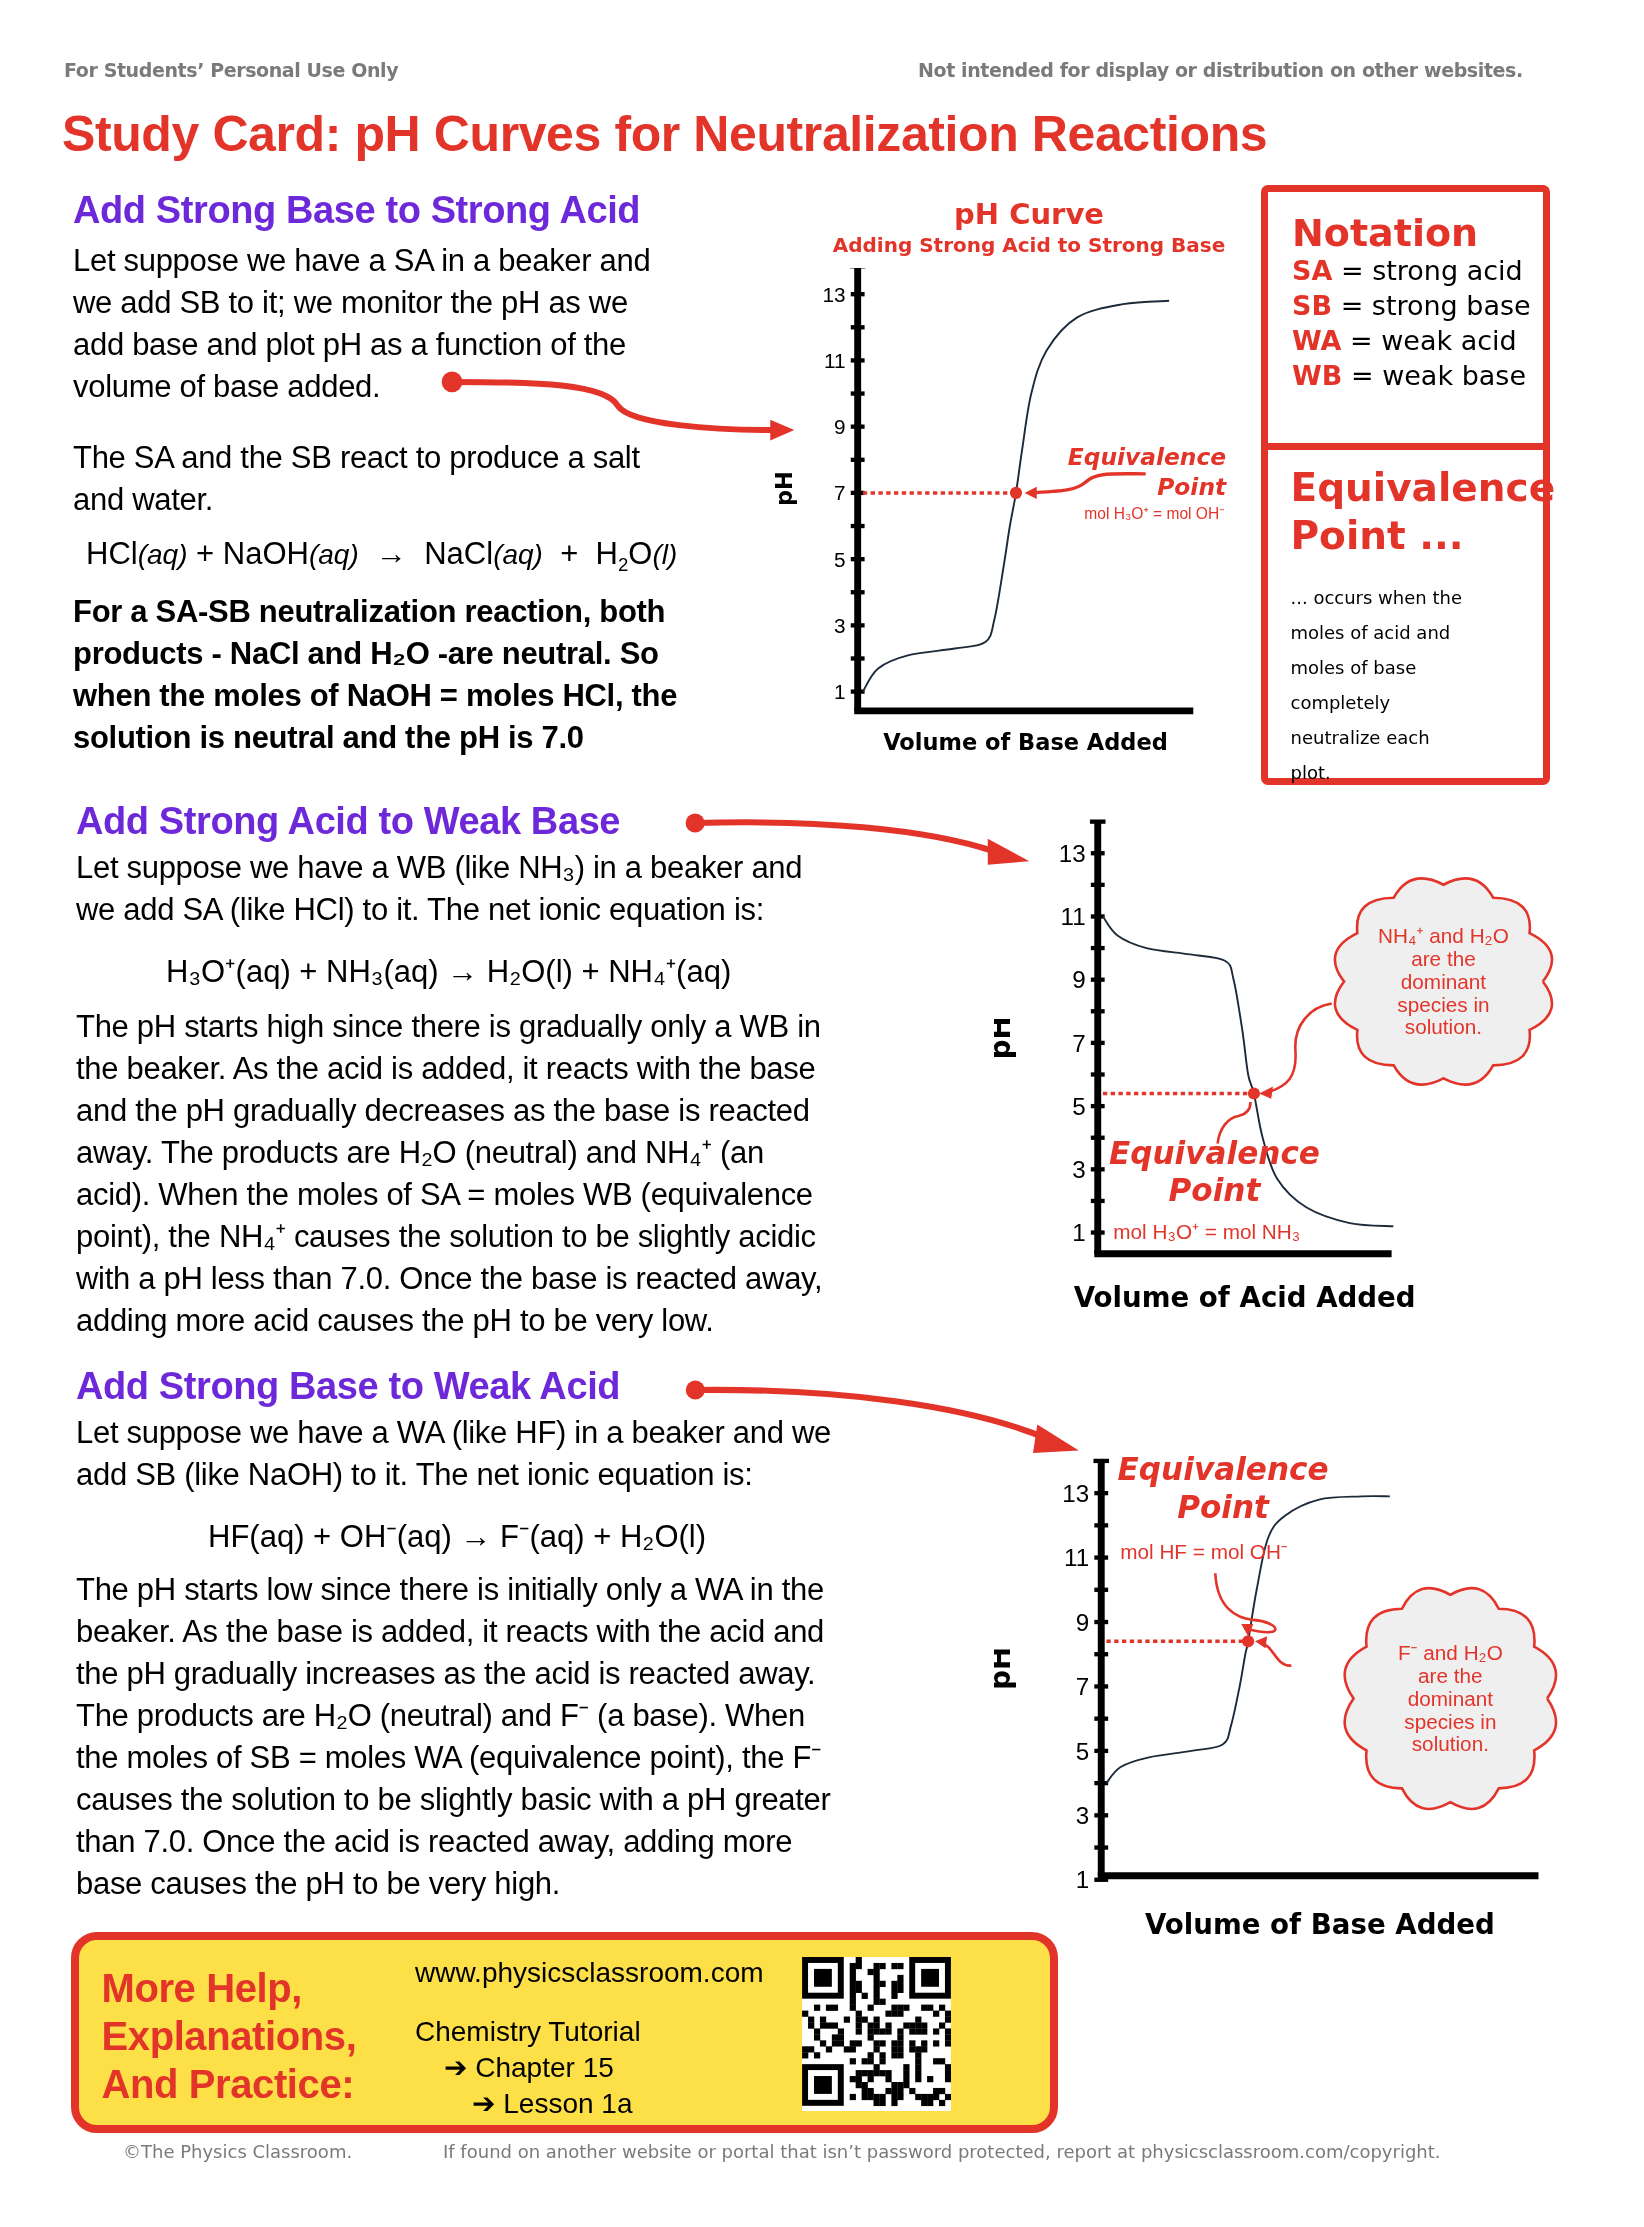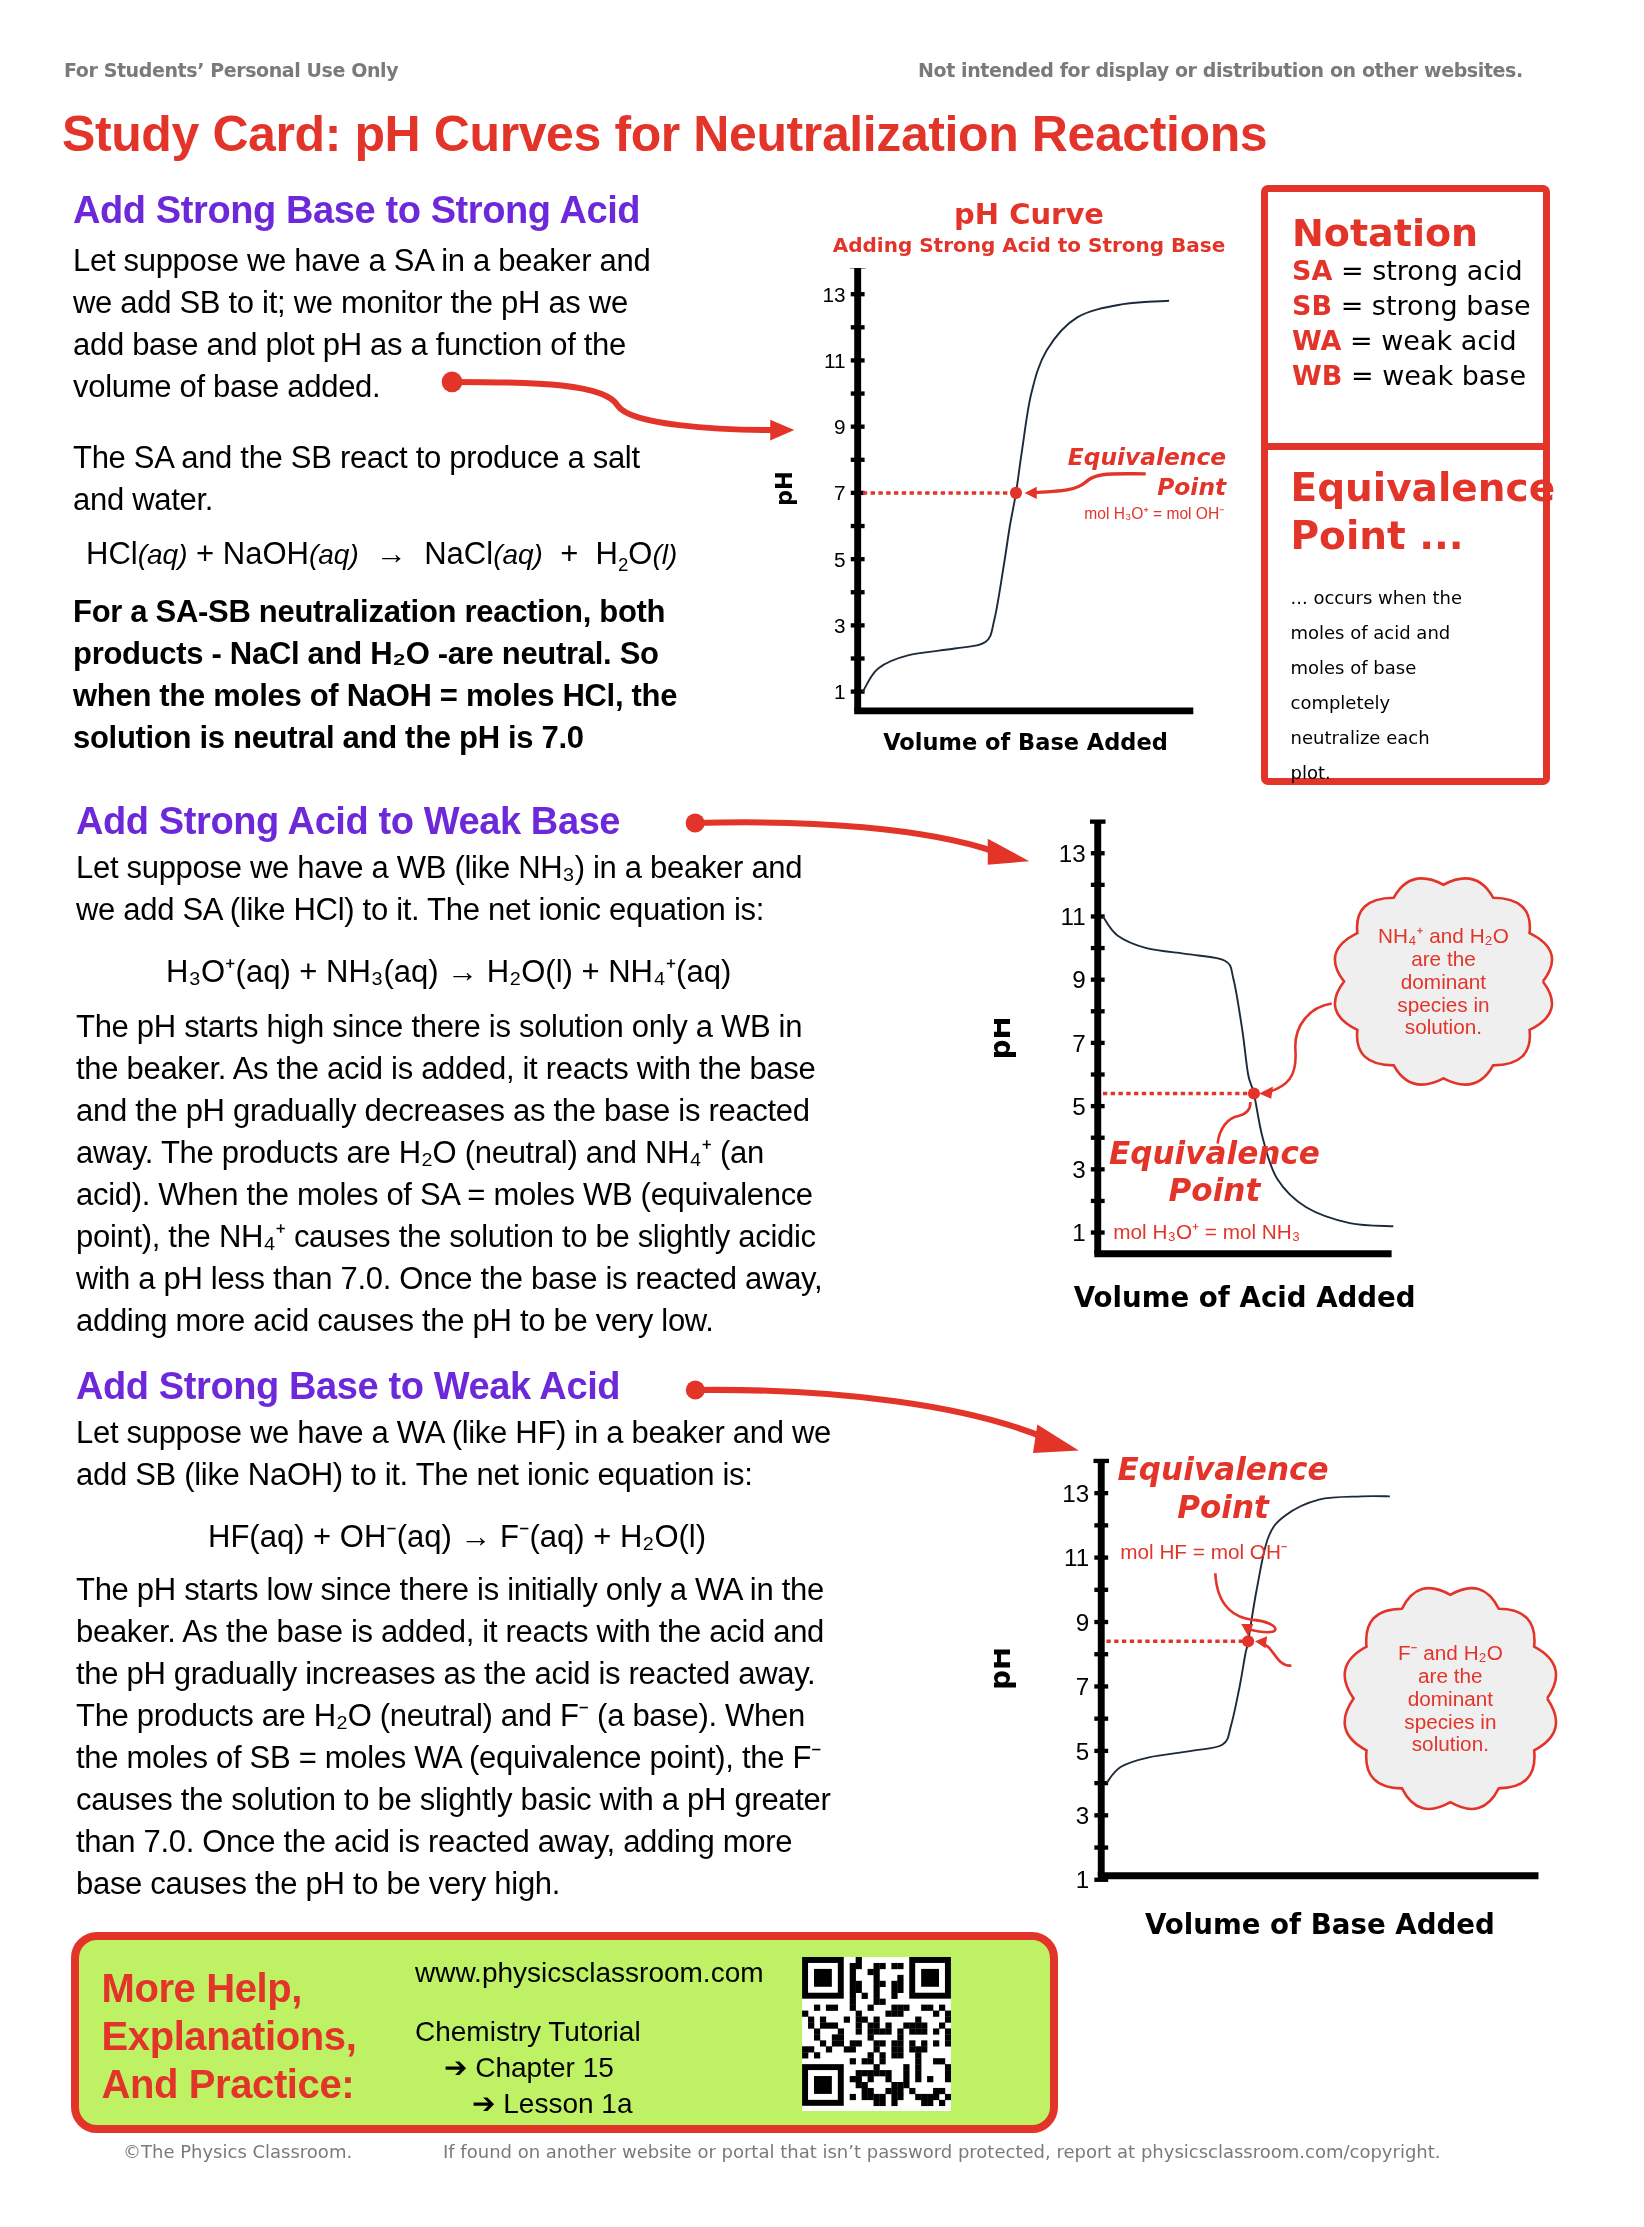--- a/index.html
+++ b/index.html
@@ -9,21 +9,21 @@
   .title{font-size:50px;font-weight:bold;color:#e3342a;letter-spacing:-0.4px;}
   .h2{font-size:38px;font-weight:bold;color:#6d28d9;letter-spacing:-0.4px;}
   .body{font-size:31px;line-height:42px;letter-spacing:-0.3px;}
   .eq{font-size:31px;white-space:nowrap;}
   .eq i{font-size:28px;}
   sub,sup{font-size:0.6em;line-height:0;}
   .box{position:absolute;border:7.8px solid #e3342a;border-radius:7px;background:#fff;box-sizing:border-box;}
   .box .bt{font-weight:bold;color:#e3342a;font-family:"DejaVu Sans",sans-serif;}
   .nrow{font-size:27px;line-height:35px;font-family:"DejaVu Sans",sans-serif;}
   .nrow b{color:#e3342a;}
-  .help{position:absolute;left:71px;top:1932px;width:987px;height:201px;border:8.6px solid #e3342a;border-radius:26px;background:#bef264;box-sizing:border-box;}
+  .help{position:absolute;left:71px;top:1932px;width:987px;height:201px;border:8.6px solid #e3342a;border-radius:26px;background:#fde047;box-sizing:border-box;}
 </style>
 </head>
 <body>
 
 <div class="abs gray" style="left:64px;top:59px;">For Students’ Personal Use Only</div>
 <div class="abs gray" style="left:918px;top:59px;">Not intended for display or distribution on other websites.</div>
 <div class="abs title" style="left:62px;top:105px;">Study Card: pH Curves for Neutralization Reactions</div>
 
 <div class="abs h2" style="left:73px;top:189px;">Add Strong Base to Strong Acid</div>
 <div class="abs body" style="left:73px;top:240px;">
@@ -126,21 +126,21 @@
   <circle cx="14" cy="22" r="11" fill="#e3342a"></circle>
   <path d="M14 22 C 150 18, 280 28, 360 55" stroke="#e3342a" stroke-width="7" fill="none"></path>
   <polygon points="352,40 400,66 352,70" fill="#e3342a"></polygon>
 </svg>
 <div class="abs body" style="left:76px;top:847px;">
   <div>Let suppose we have a WB (like NH₃) in a beaker and</div>
   <div>we add SA (like HCl) to it. The net ionic equation is:</div>
 </div>
 <div class="abs eq" style="left:166px;top:949px;">H₃O⁺(aq)  +  NH₃(aq)   →   H₂O(l)  +  NH₄⁺(aq)</div>
 <div class="abs body" style="left:76px;top:1006px;">
-  <div>The pH starts high since there is solution only a WB in</div>
+  <div>The pH starts high since there is gradually only a WB in</div>
   <div>the beaker. As the acid is added, it reacts with the base</div>
   <div>and the pH gradually decreases as the base is reacted</div>
   <div>away. The products are H₂O (neutral) and NH₄⁺ (an</div>
   <div>acid). When the moles of SA = moles WB (equivalence</div>
   <div>point), the NH₄⁺ causes the solution to be slightly acidic</div>
   <div>with a pH less than 7.0. Once the base is reacted away,</div>
   <div>adding more acid causes the pH to be very low.</div>
 </div>
 
 <svg id="chart2" class="abs chart" style="left:994px;top:813px;" width="650" height="605" viewBox="0 0 752 700">

